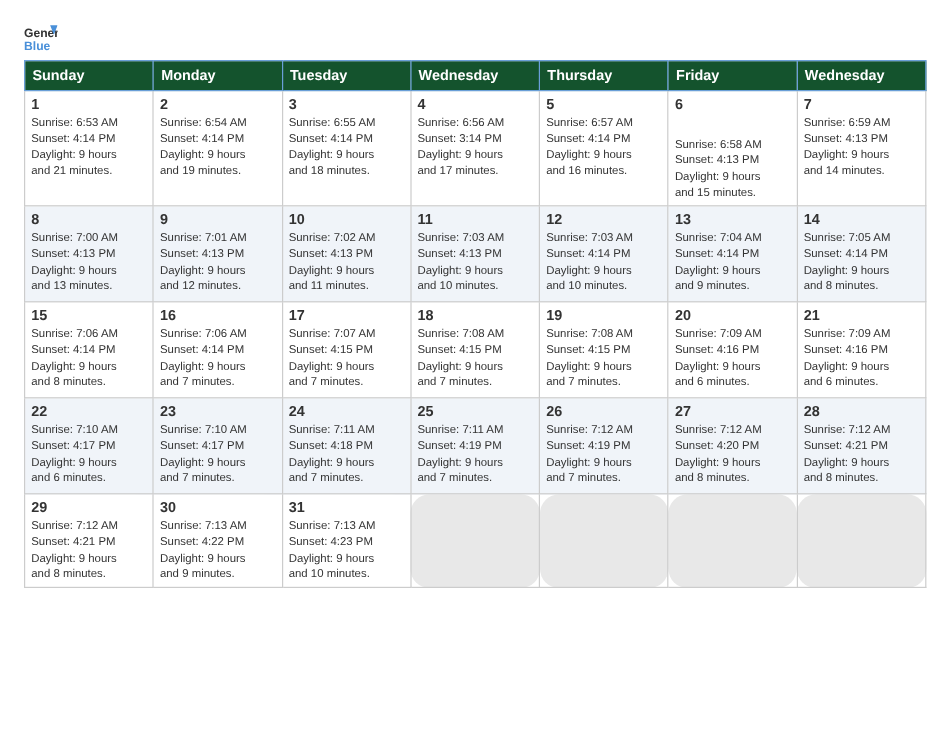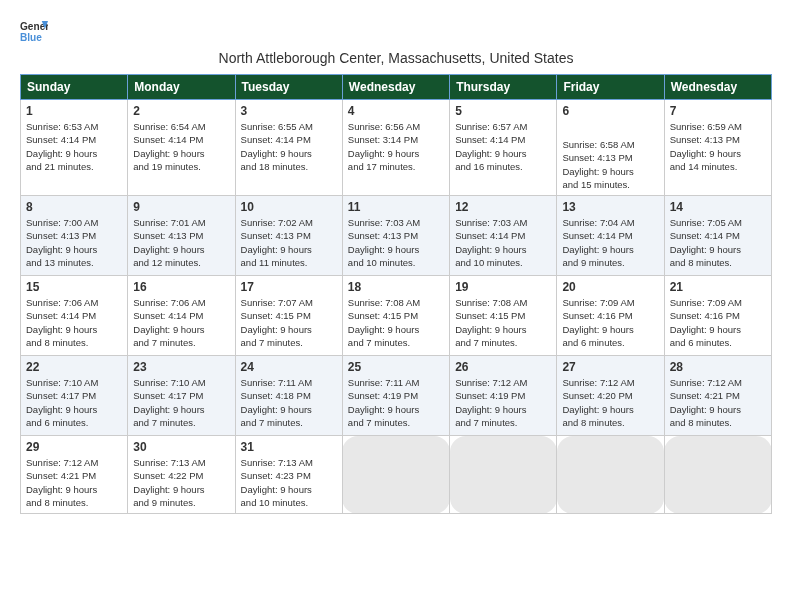--- a/index.html
+++ b/index.html
@@ -96,21 +96,20 @@
 <div class="page">
   <div class="header-row">
     <div class="logo">
       <svg class="logo-icon" viewBox="0 0 36 36" xmlns="http://www.w3.org/2000/svg">
         <text x="0" y="16" font-size="13" font-weight="bold" fill="#333" font-family="Arial">General</text>
         <text x="0" y="30" font-size="13" font-weight="bold" fill="#4a90d9" font-family="Arial">Blue</text>
         <polygon points="28,4 36,4 32,14" fill="#4a90d9"></polygon>
       </svg>
     </div>
   </div>
-  <div class="subtitle">North Attleborough Center, Massachusetts, United States</div>
 
   <table class="calendar">
     <thead>
       <tr id="header-row">
           <th>Sunday</th>
           <th>Monday</th>
           <th>Tuesday</th>
           <th>Wednesday</th>
           <th>Thursday</th>
           <th>Friday</th>

